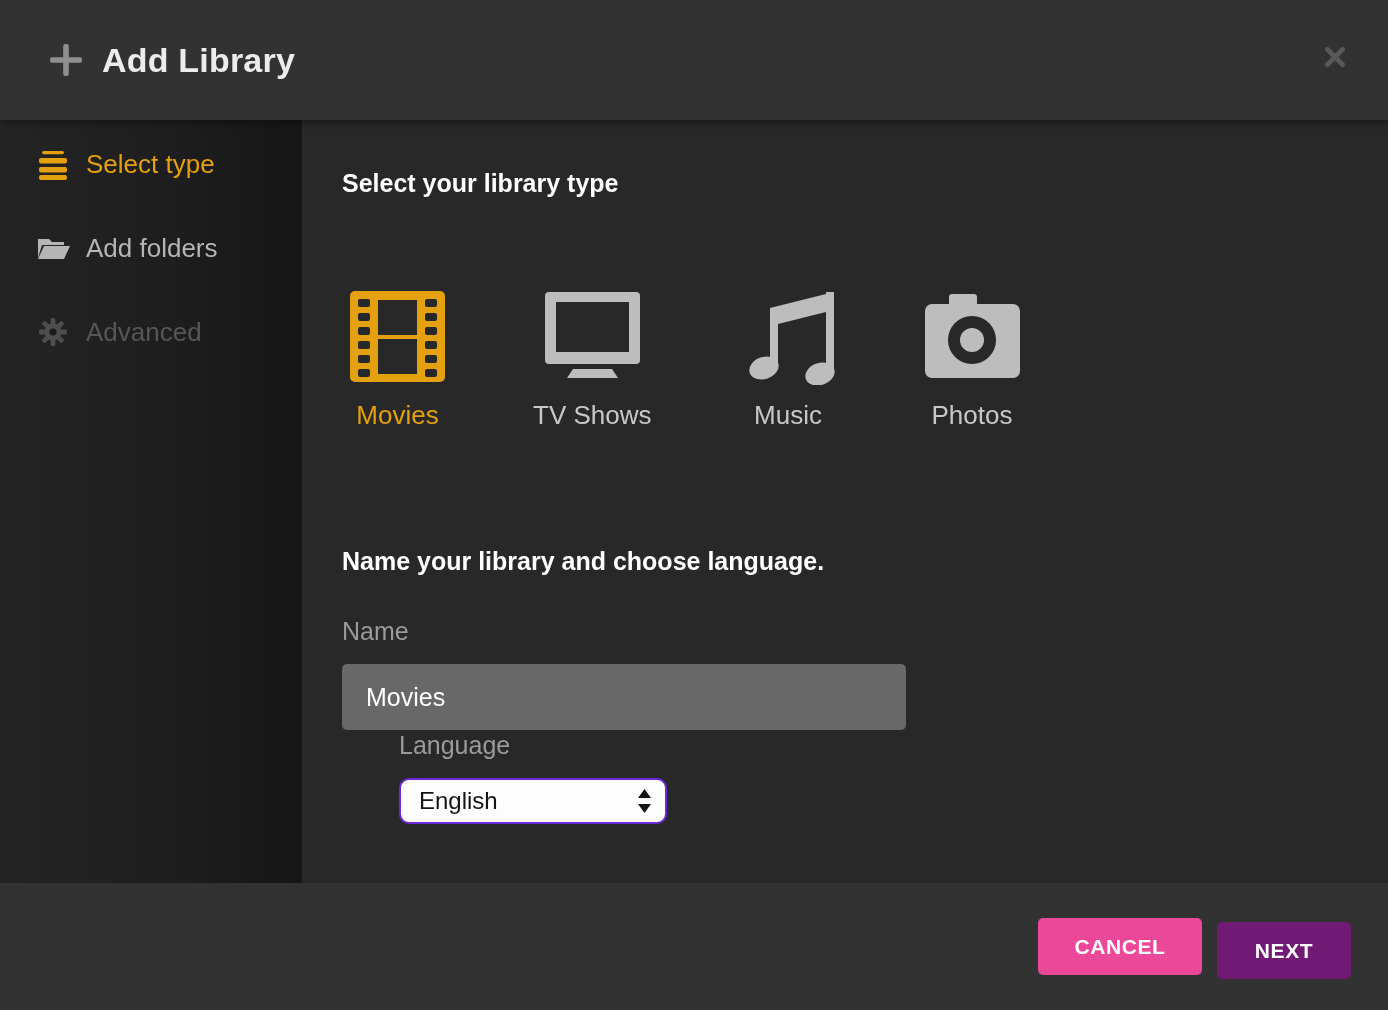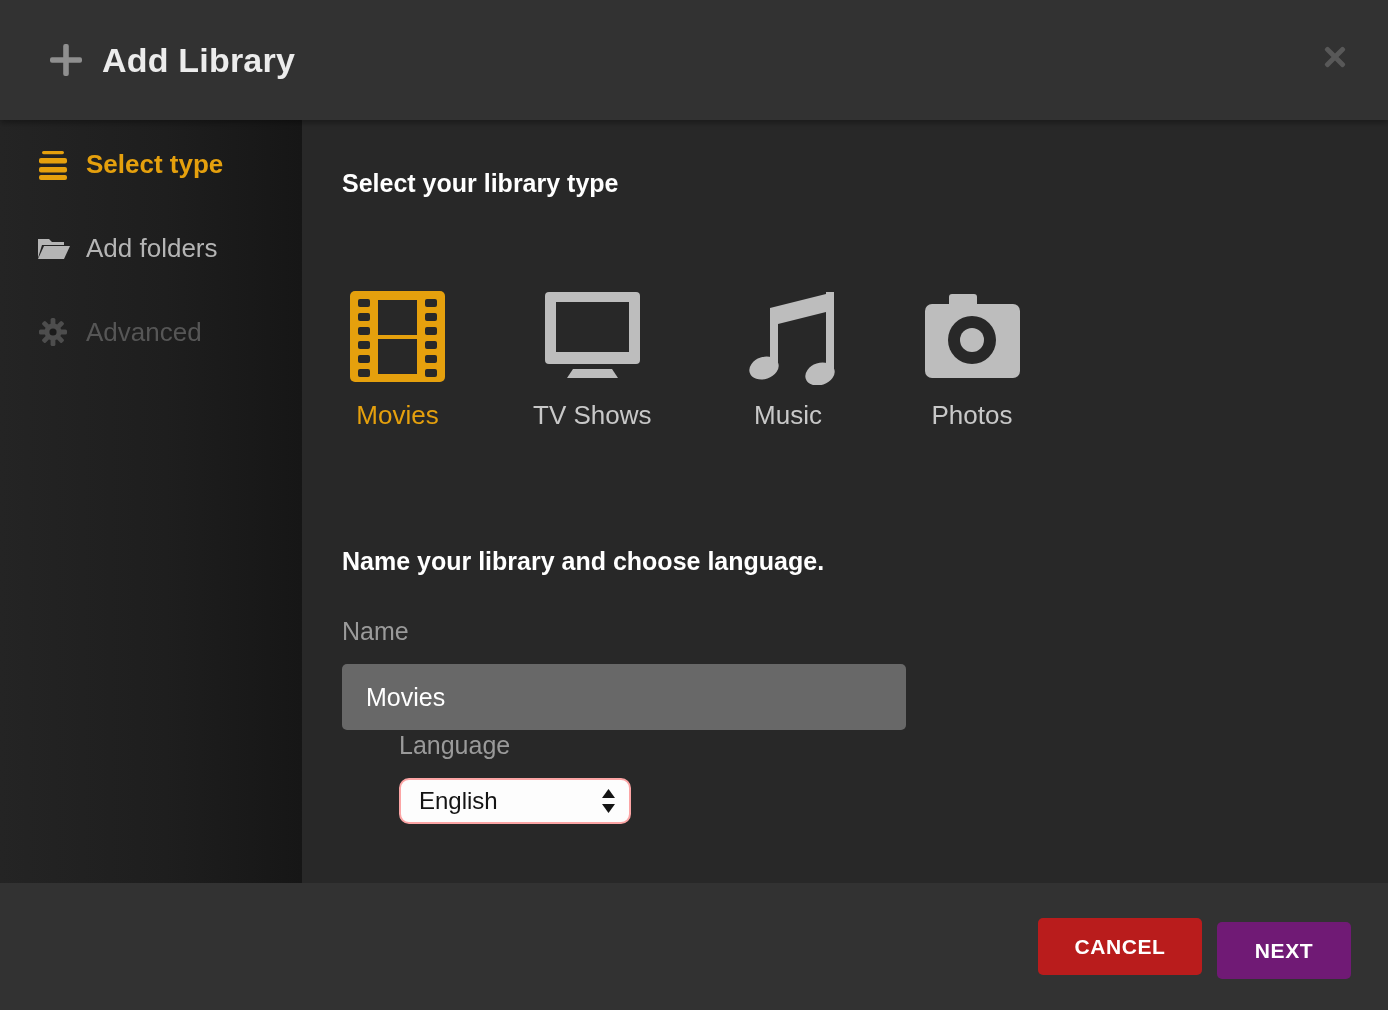--- a/index.html
+++ b/index.html
@@ -31,21 +31,21 @@
     width:302px; flex:0 0 302px;
     background:linear-gradient(to right,#242424 0%,#1e1e1e 55%,#161616 100%);
     padding-top:22px;
   }
   .side-item {
     height:44px; margin-bottom:40px; padding-left:36px;
     display:flex; align-items:center; gap:16px;
     font-size:26px; cursor:pointer;
   }
   .side-item .side-icon { width:34px; flex:0 0 34px; display:flex; justify-content:center; }
-  .side-item.active { color:#e5a00d; font-weight:700; }
+  .side-item.active { color:#e5a00d; font-weight:400; }
   .side-item.normal { color:#b5b5b5; }
   .side-item.disabled { color:#565656; cursor:default; }
 
   .main {
     flex:1 1 auto; background:#282828; padding:48px 30px 0 40px;
   }
   .section-heading { font-size:25px; font-weight:700; color:#ffffff; line-height:30px; }
 
   .type-row { display:flex; gap:88px; margin-top:92px; margin-left:8px; }
   .type-card { display:flex; flex-direction:column; align-items:center; cursor:pointer; }
@@ -60,40 +60,40 @@
   .form-row { display:flex; align-items:flex-start; margin-top:40px;flex-direction:column; }
   .field-label { font-size:25px; color:#9a9a9a; line-height:30px; margin-bottom:18px; }
   .name-field { width:564px; }
   .name-input {
     width:564px; height:66px; background:#686868; border:none; border-radius:5px;
     color:#ffffff; font-size:25px; padding:0 24px;
     font-family:"Liberation Sans","DejaVu Sans",sans-serif; outline:none;
   }
   .lang-field { margin-left:57px; }
   .lang-select {
-    width:232px; height:46px; background:#fdfdfd; border:2px solid #fca5a5;
+    width:268px; height:46px; background:#fdfdfd; border:2px solid #6d28d9;
     border-radius:10px; display:flex; align-items:center; justify-content:space-between;
     padding:0 14px 0 18px; cursor:pointer;
   }
   .lang-select-value { font-size:24px; color:#141414; }
   .spinner-arrows { width:13px; height:24px; }
   .spinner-arrows polygon { fill:#141414; }
 
   
   .footer {
     height:127px; flex:0 0 127px; background:#323232;
     display:flex; align-items:center; justify-content:flex-end;
     gap:15px; padding-right:37px; position:relative; z-index:2;
   }
   .btn {
     height:57px; border:none; border-radius:5px; color:#ffffff;
     font-size:21px; font-weight:700; letter-spacing:0.6px; cursor:pointer;
     font-family:"Liberation Sans","DejaVu Sans",sans-serif;
   }
-  .btn-cancel { width:164px; background:#b91c1c; }
+  .btn-cancel { width:164px; background:#ec4899; }
   .btn-next { width:134px; background:#701a75;margin-top:8px; }
 </style>
 </head>
 <body>
 
 <div class="dialog">
 
   <div class="header">
     <svg class="plus-icon" viewBox="0 0 32 32">
       <rect x="0" y="13.2" width="32" height="5.6" rx="2"></rect>

